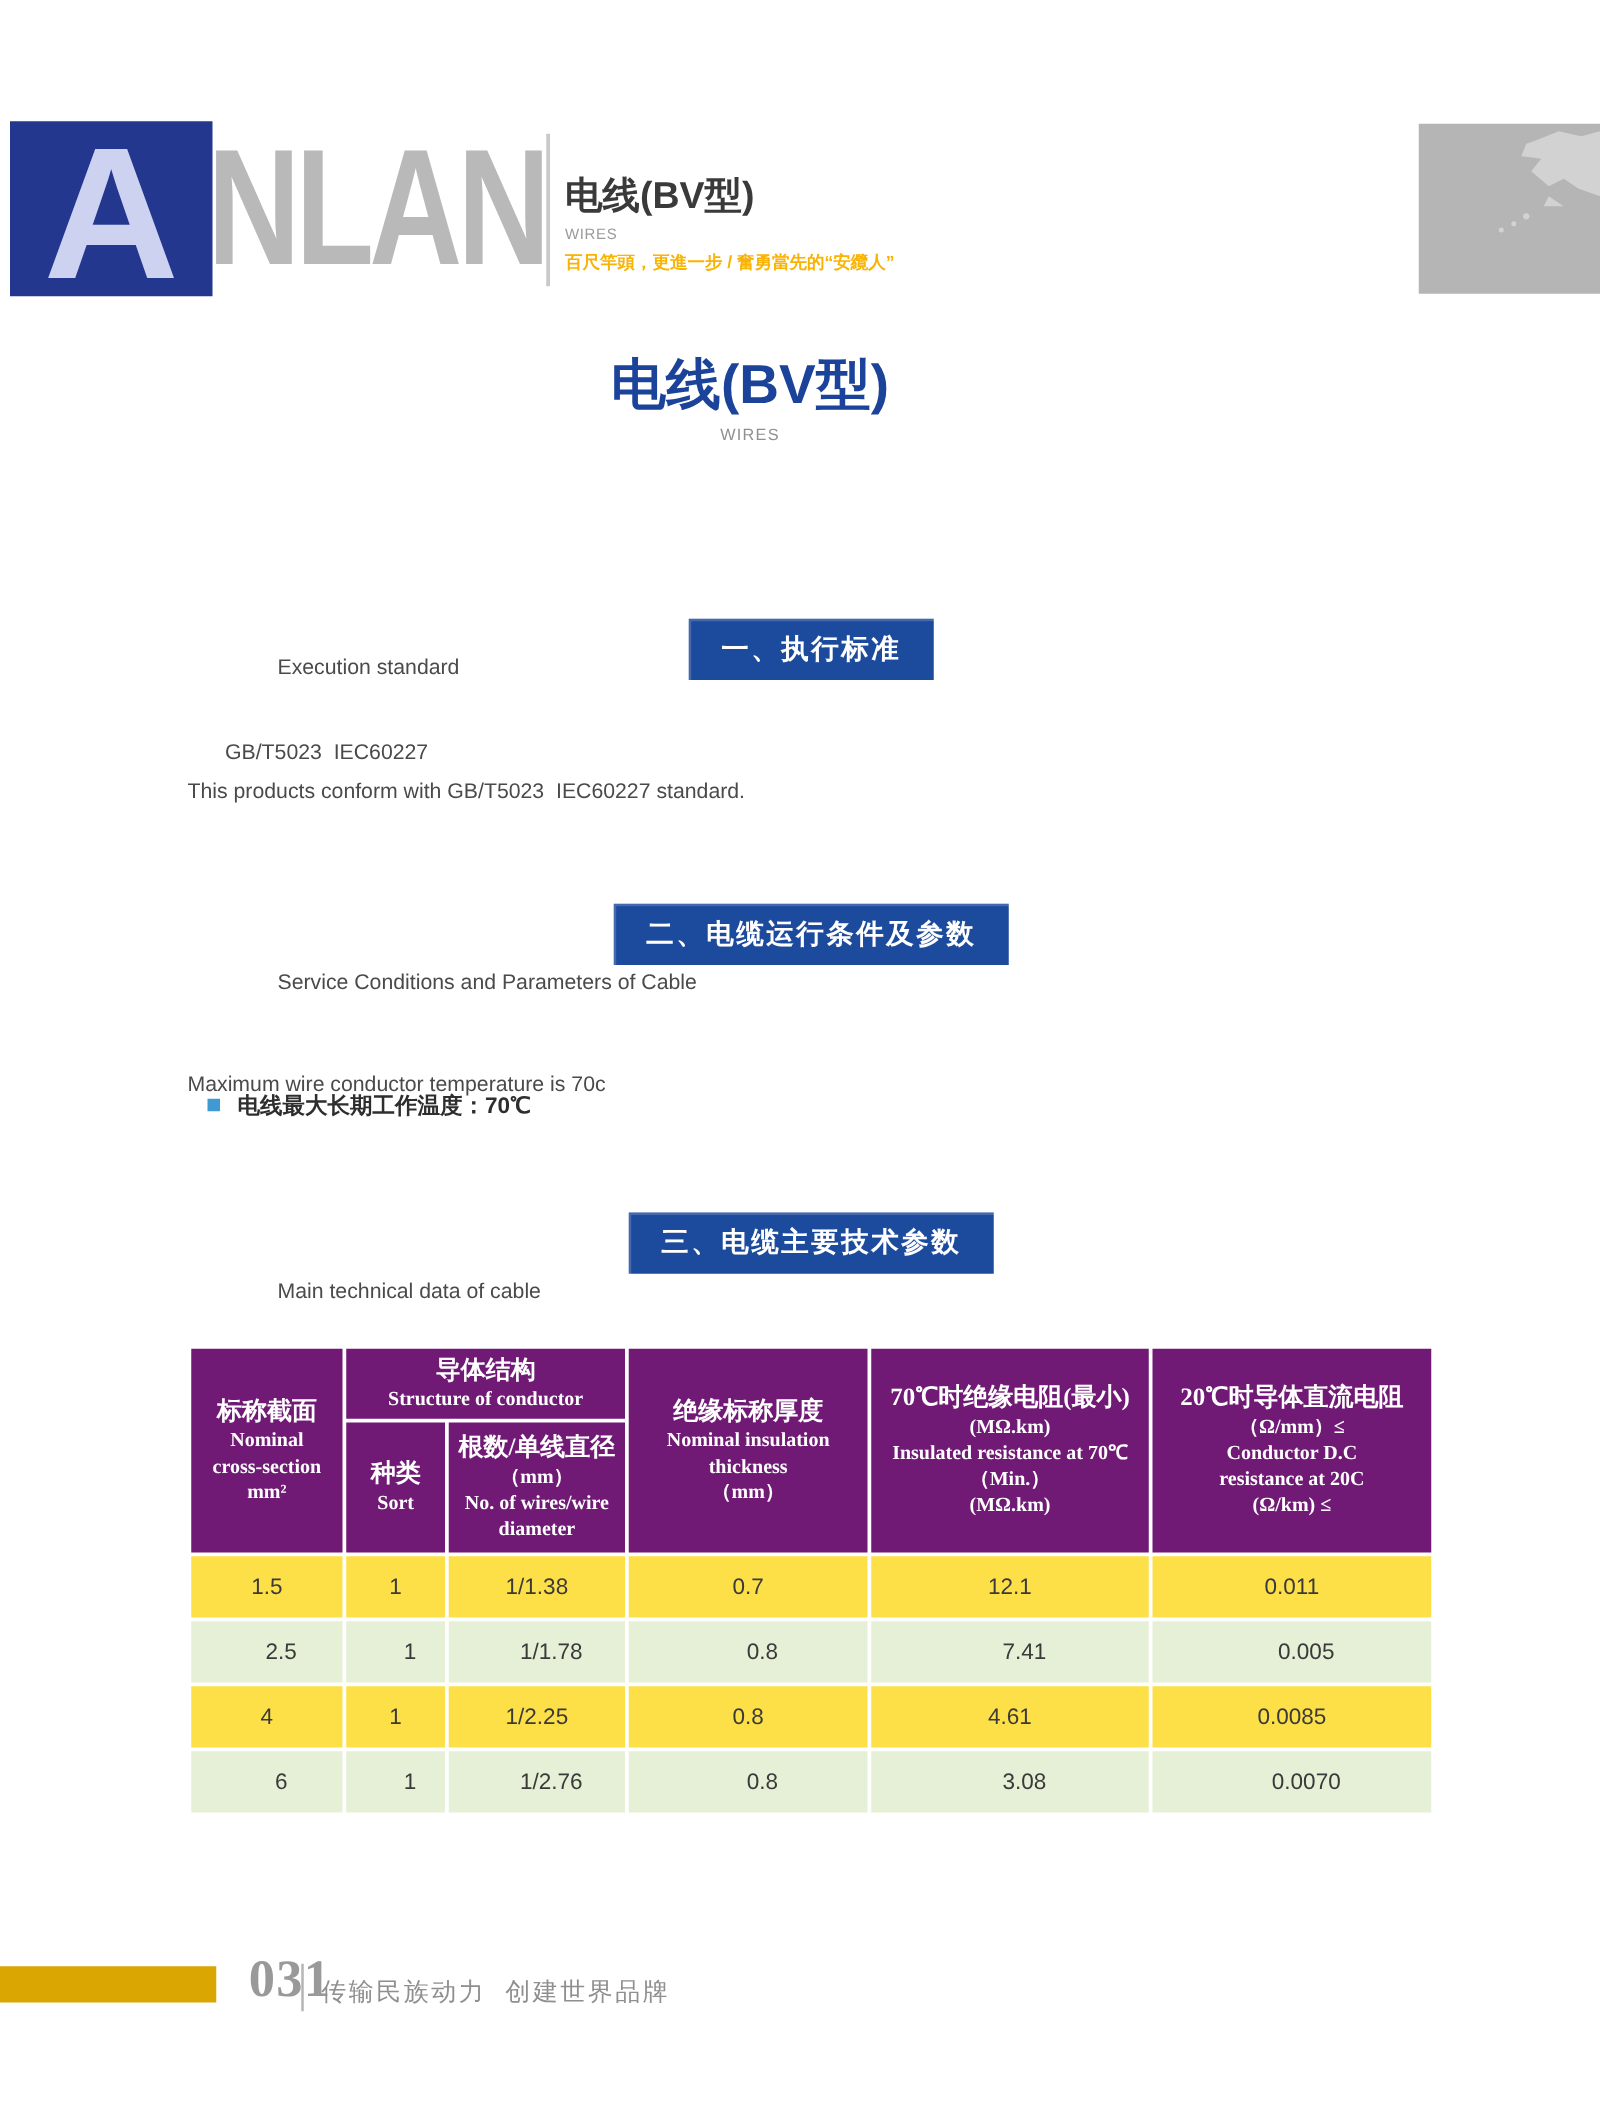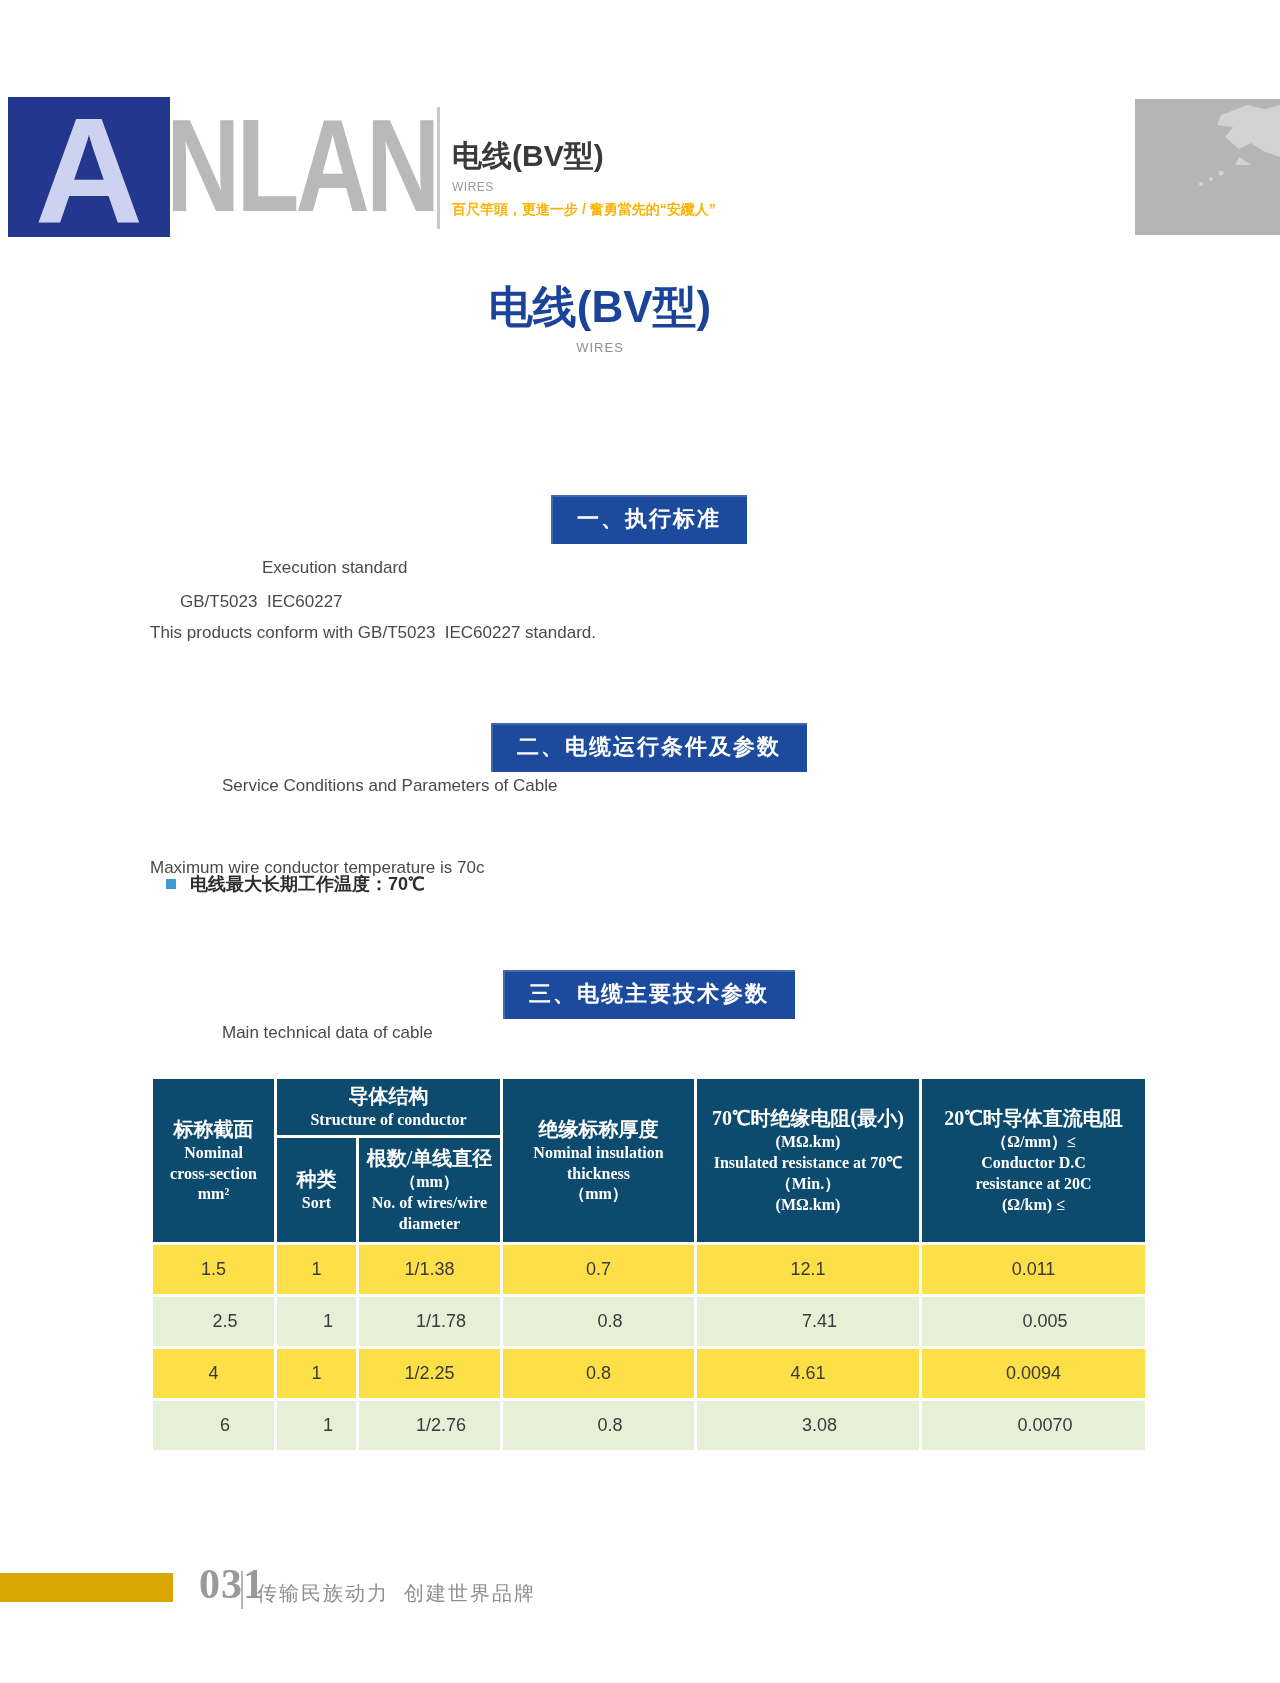--- a/index.html
+++ b/index.html
@@ -44,21 +44,21 @@
   .bullet-sq { width:10px; height:10px; background:#3f9ad4; margin-right:14px; }
   .bullet-cn { font-size:18px; color:#2e2e2e; font-weight:600; }
 
   
   .spec-table {
     left:150px; top:1076px; width:998px;
     border-collapse:separate; border-spacing:3px; background:#ffffff;
     table-layout:fixed;
   }
   .spec-table th {
-    background:#0c4a6e; color:#ffffff; text-align:center; vertical-align:middle;
+    background:#701a75; color:#ffffff; text-align:center; vertical-align:middle;
     font-family:"Liberation Serif", serif; font-weight:bold; padding:4px 2px;
   }
   .spec-table th .cjk { display:block; font-size:20px; line-height:1.35; }
   .spec-table th .en  { display:block; font-size:16px; line-height:1.3; }
   .spec-table thead tr.group-row th.group-cell { height:44px; }
   .spec-table thead tr.sub-row th { height:96px; }
   .spec-table td {
     text-align:center; vertical-align:middle; font-size:18px; color:#3a3a3a; height:47px;
     font-family:"Liberation Sans", sans-serif;
   }
@@ -97,21 +97,21 @@
     </svg>
   </div>
 
   <div class="abs page-title">电线(BV型)</div>
   <div class="abs page-title-en">WIRES</div>
 
   <div class="abs section-header" style="top:495px;">
     <div class="sec-box">一、执行标准</div>
     <div class="sec-rule"></div>
   </div>
-  <div class="abs sub-en" style="left:222px; top:558px;margin-left:40px;">Execution standard</div>
+  <div class="abs sub-en" style="left:222px; top:524px;">Execution standard</div>
   <div class="abs body-line" style="left:180px; top:592px;">GB/T5023  IEC60227</div>
   <div class="abs body-line" style="left:150px; top:623px;">This products conform with GB/T5023  IEC60227 standard.</div>
 
   <div class="abs section-header" style="top:723px;">
     <div class="sec-box">二、电缆运行条件及参数</div>
     <div class="sec-rule"></div>
   </div>
   <div class="abs sub-en" style="left:222px; top:776px;">Service Conditions and Parameters of Cable</div>
   <div class="abs bullet-row" style="top:872px;text-align:right;">
     <div class="bullet-sq"></div>
@@ -196,21 +196,21 @@
         <td>0.8</td>
         <td>7.41</td>
         <td>0.005</td>
       </tr>
       <tr class="row-blue">
         <td>4</td>
         <td>1</td>
         <td>1/2.25</td>
         <td>0.8</td>
         <td>4.61</td>
-        <td>0.0094</td>
+        <td>0.0085</td>
       </tr>
       <tr class="row-green">
         <td>6</td>
         <td>1</td>
         <td>1/2.76</td>
         <td>0.8</td>
         <td>3.08</td>
         <td>0.0070</td>
       </tr>
     </tbody>

